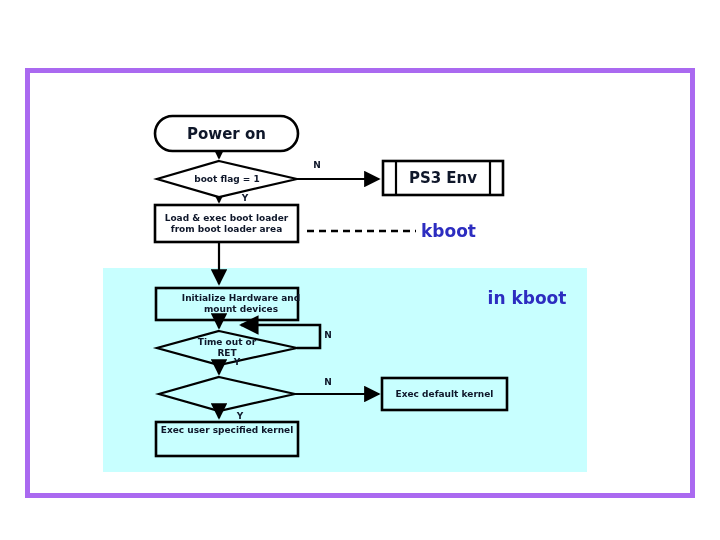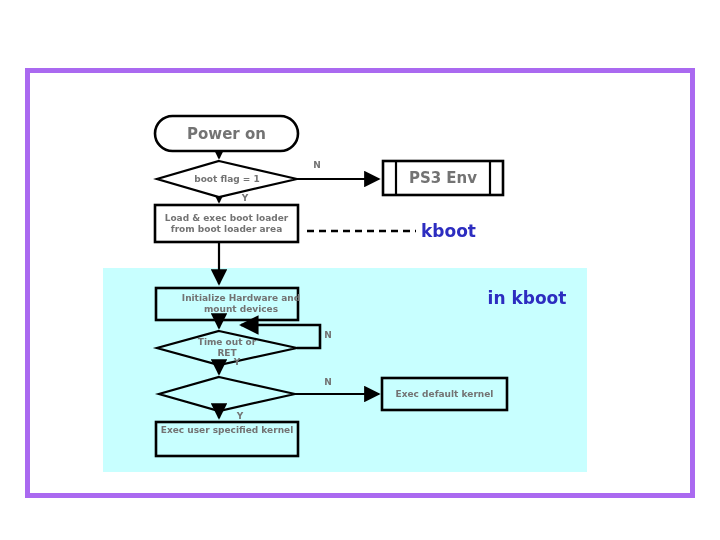--- a/index.html
+++ b/index.html
@@ -3,21 +3,21 @@
 <meta charset="utf-8">
 <style>
   * { margin:0; padding:0; box-sizing:border-box; }
   html,body { width:720px; height:540px; background:#ffffff; }
   body { font-family:"DejaVu Sans","Liberation Sans",sans-serif; }
   .canvas { position:relative; width:720px; height:540px; background:#ffffff; overflow:hidden; }
   .frame { position:absolute; left:25px; top:68px; width:670px; height:430px; border:5px solid var(--frame,#aa69f0); background:transparent; }
   .region { position:absolute; left:103px; top:268px; width:484px; height:204px; background:var(--region,#c8ffff); }
   svg.layer { position:absolute; left:0; top:0; }
   .lbl { position:absolute; display:flex; align-items:center; justify-content:center;
-         text-align:center; font-weight:bold; color:#737373; }
+         text-align:center; font-weight:bold; color:#0f172a; }
   .lbl.col { flex-direction:column; }
   .fs15 { font-size:15px; }
   .fs9  { font-size:9px; line-height:11px; white-space:nowrap; }
   .blue { color:var(--blue,#2d2dc0); font-size:17px; }
   .branch { font-size:9px; width:12px; height:12px; }
 </style>
 </head>
 <body>
 
 <div class="canvas">

